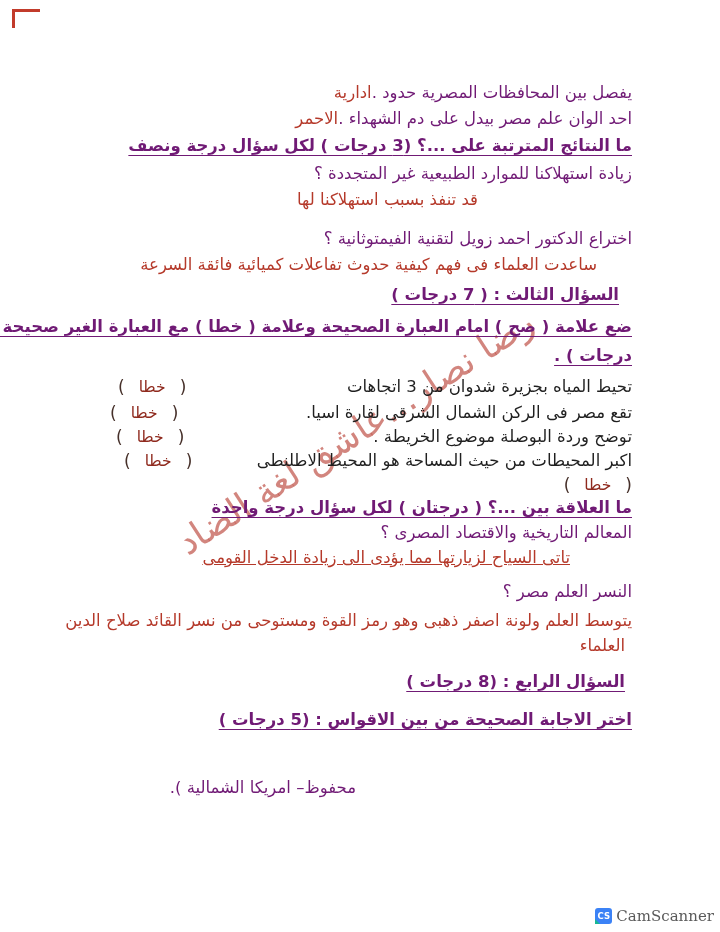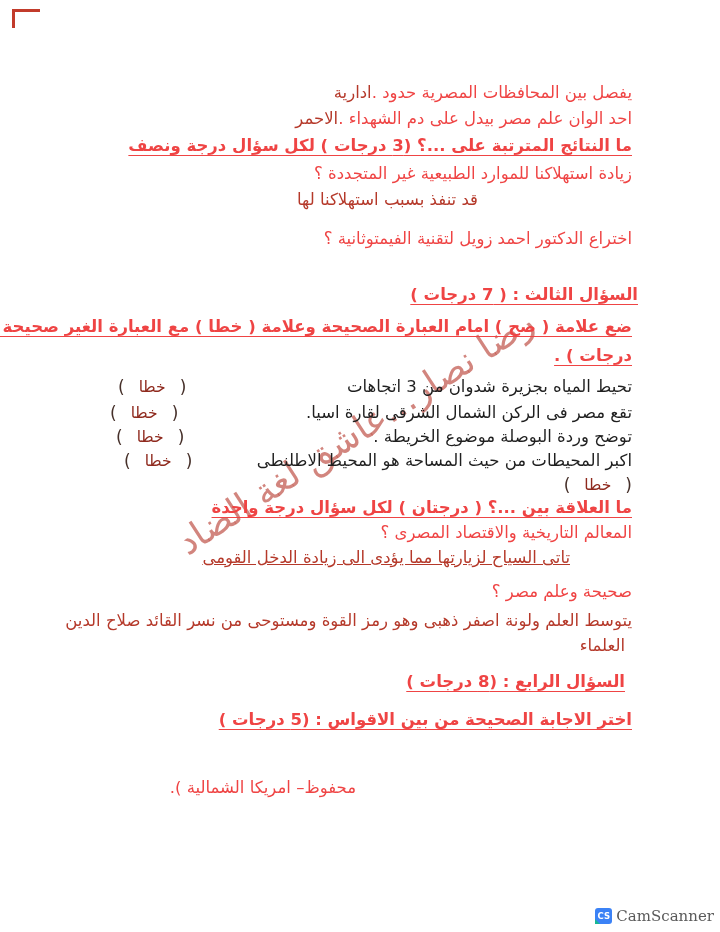--- a/index.html
+++ b/index.html
@@ -12,21 +12,21 @@
     direction:rtl;
     color:#1d1d1d;
   }
   .line{
     position:absolute;
     right:88px;
     font-size:16.5px;
     line-height:22px;
     white-space:nowrap;
   }
-  .black{color:#ef4444;}
+  .black{color:#701a75;}
   .red{color:#b5392a;}
   .bold{font-weight:bold;}
   .uline{text-decoration:underline;text-underline-offset:4px;}
   
   .corner-h{position:absolute;left:12px;top:9px;width:28px;height:3px;background:#c23b2b;}
   .corner-v{position:absolute;left:12px;top:9px;width:3px;height:19px;background:#c23b2b;}
   
   .stmt-row{
     position:absolute;
     right:88px;left:70px;
@@ -97,22 +97,23 @@
     <span class="black">يفصل بين المحافظات  المصرية حدود .</span><span class="red">ادارية</span>
   </div>
   <div class="line" style="top:108px;">
     <span class="black">احد الوان علم مصر بيدل على دم الشهداء .</span><span class="red">الاحمر</span>
   </div>
 
   <div class="line black bold uline" style="top:135px;">ما النتائج المترتبة على ...؟ (3 درجات ) لكل سؤال درجة ونصف</div>
   <div class="line black" style="top:163px;">زيادة استهلاكنا للموارد الطبيعية غير المتجددة ؟</div>
   <div class="line red" style="top:189px;right:242px;">قد تنفذ بسبب استهلاكنا لها</div>
   <div class="line black" style="top:228px;">اختراع الدكتور احمد زويل لتقنية الفيمتوثانية ؟</div>
+  <div class="line red" style="top:254px;right:123px;">ساعدت العلماء فى فهم كيفية حدوث تفاعلات كميائية فائقة السرعة</div>
 
-  <div class="line black bold uline" style="top:284px;right:82px;">السؤال الثالث : ( 7 درجات )</div>
+  <div class="line black bold uline" style="top:284px;right:101px;">السؤال الثالث : ( 7 درجات )</div>
   <div class="line black bold uline" style="top:316px;">ضع علامة ( صح ) امام العبارة الصحيحة وعلامة ( خطا ) مع العبارة الغير صحيحة : (5</div>
   <div class="line black bold uline" style="top:345px;">درجات ) .</div>
 
   <div class="stmt-row" style="top:376px;">
     <span class="stmt-text">تحيط المياه بجزيرة شدوان من 3 اتجاهات</span>
     <span class="mark m1">
         <span class="paren">(</span>
         <span class="word">خطا</span>
         <span class="paren">)</span>
       </span>
@@ -145,21 +146,21 @@
     <span class="mark m5">
         <span class="paren">(</span>
         <span class="word">خطا</span>
         <span class="paren">)</span>
       </span>
   </div>
 
   <div class="line black bold uline" style="top:497px;">ما العلاقة بين ...؟ ( درجتان ) لكل سؤال درجة واحدة</div>
   <div class="line black" style="top:522px;">المعالم التاريخية والاقتصاد المصرى ؟</div>
   <div class="line red" style="top:547px;right:150px;text-decoration:underline;">تاتى السياح لزيارتها مما يؤدى الى زيادة الدخل القومى</div>
-  <div class="line black" style="top:581px;">صحيحة وعلم مصر ؟</div>
+  <div class="line black" style="top:581px;">النسر العلم مصر ؟</div>
   <div class="line red" style="top:610px;">يتوسط العلم ولونة اصفر ذهبى وهو رمز القوة ومستوحى من نسر القائد صلاح الدين</div>
   <div class="line red" style="top:635px;right:95px;">العلماء</div>
 
   <div class="line black bold uline" style="top:671px;right:95px;">السؤال الرابع : (8 درجات )</div>
   <div class="line black bold uline" style="top:709px;">اختر الاجابة الصحيحة من بين الاقواس : (5 درجات )</div>
   <div class="line black" style="top:777px;right:364px;">محفوظ– امريكا الشمالية ).</div>
 
   <div class="cs-footer">
     <div class="cs-badge">CS</div>
     <div class="cs-label">CamScanner</div>

